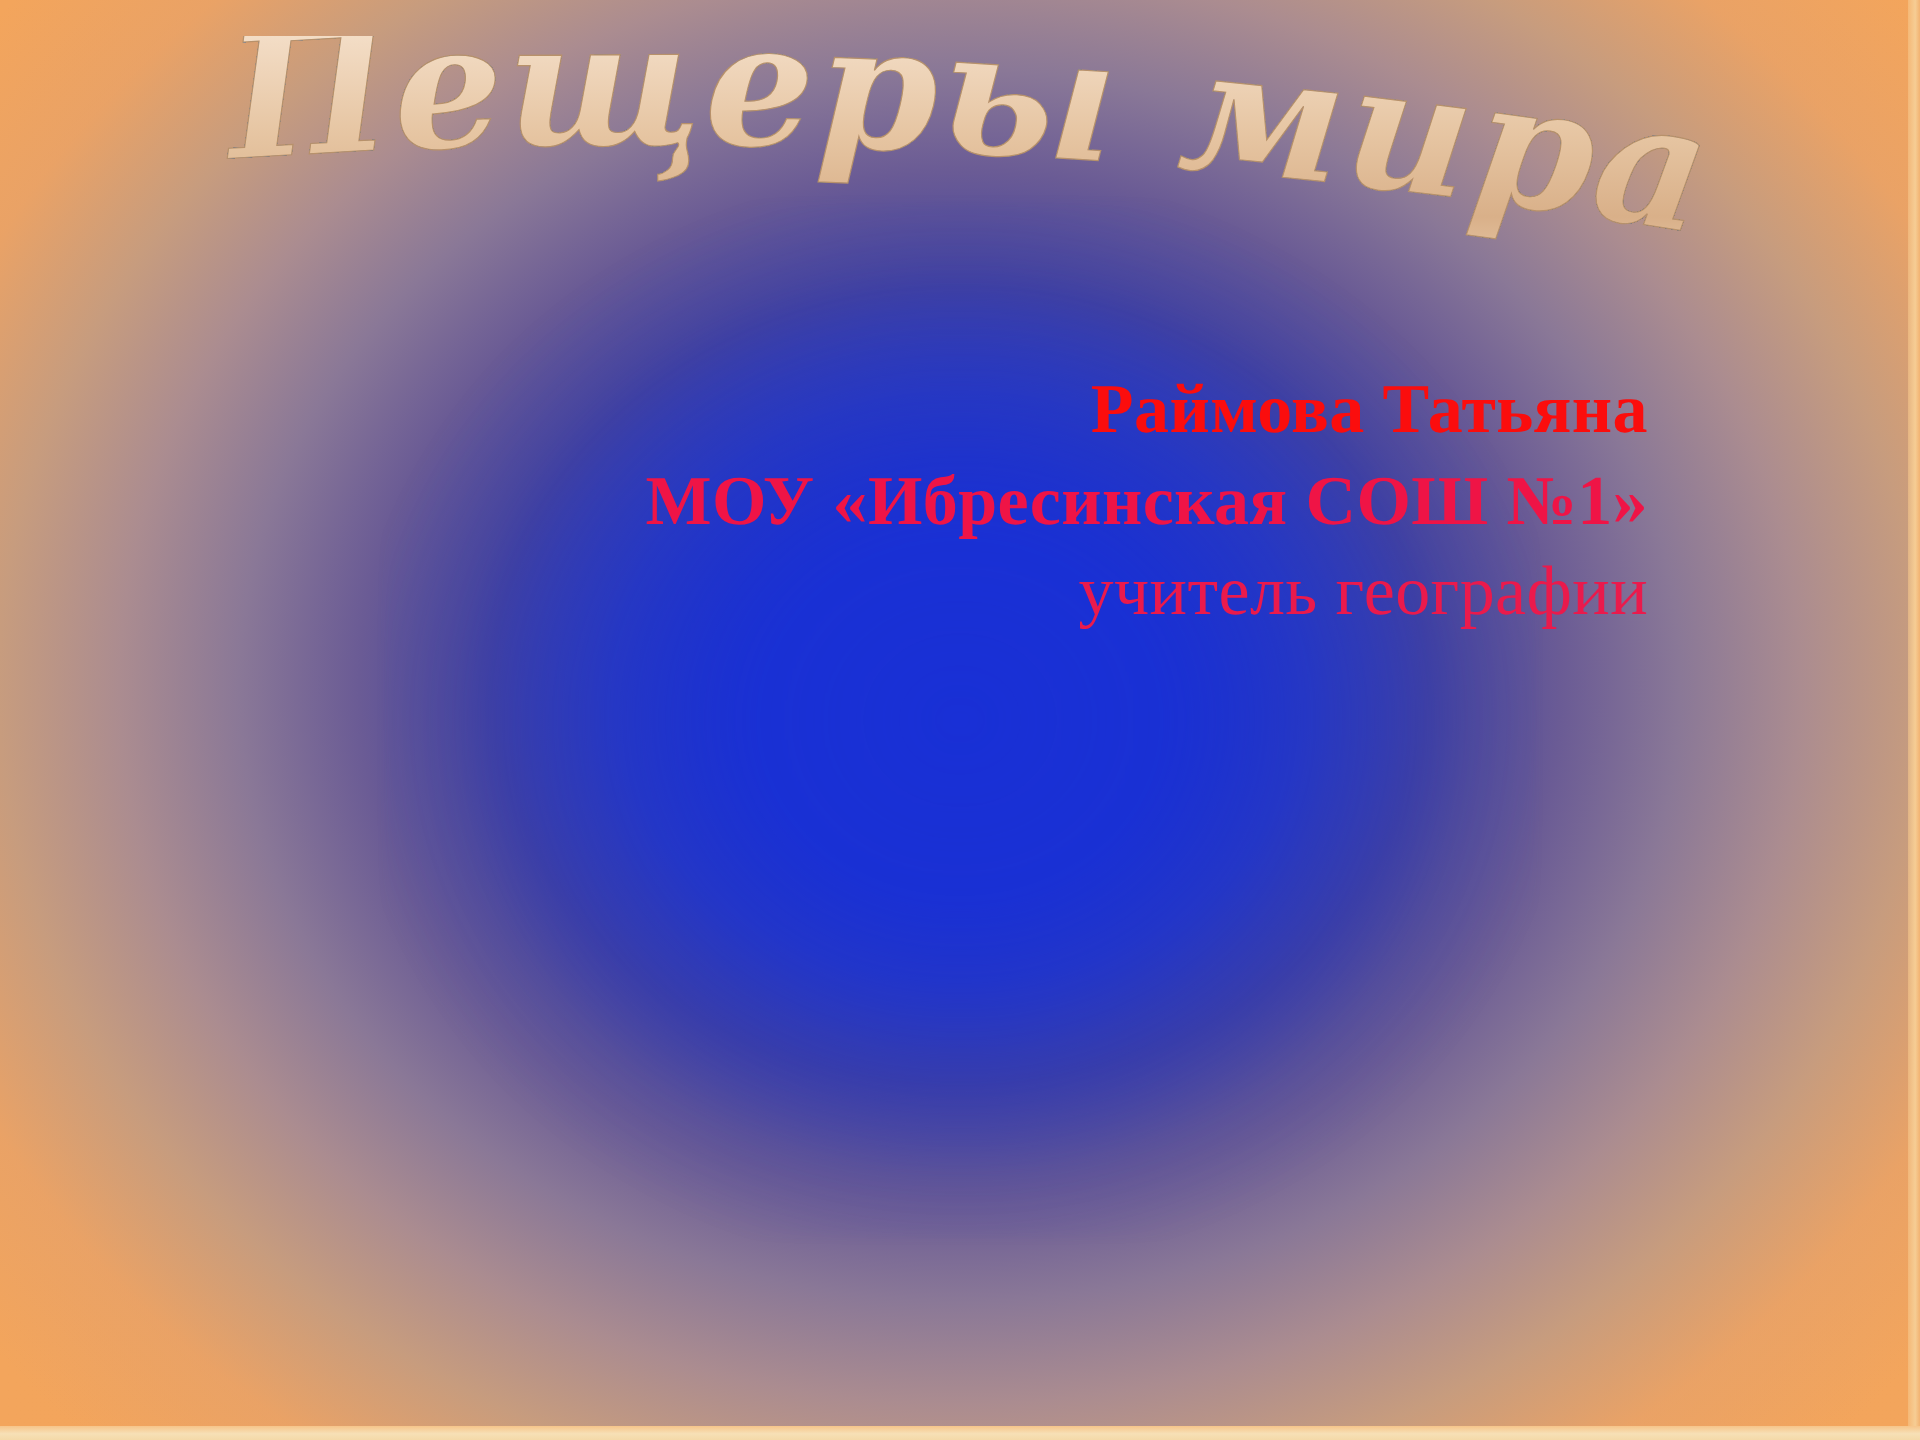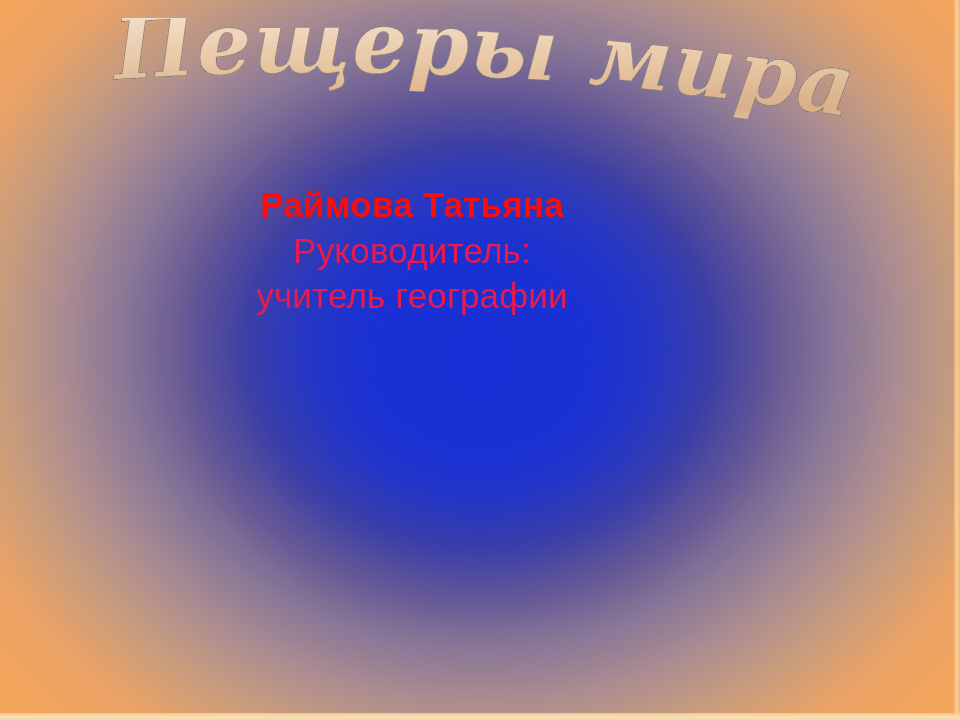--- a/index.html
+++ b/index.html
@@ -103,21 +103,22 @@
     font-weight: 700;
     font-style: italic;
   }
 
   
   .body-block {
     position: absolute;
     left: 0;
     top: 182px;
     width: 824px;
-    text-align: center;
+    text-align: right;
+    font-family: Liberation Serif, serif;
   }
   .line {
     display: block;
     line-height: 1.30;
     letter-spacing: 0.2px;
     white-space: nowrap;
   }
   .line-1 { font-size: 35px; font-weight: 700; color: #fb0d0d; }
   .line-2 { font-size: 35px; font-weight: 700; color: #ef1446; }
   .line-3 { font-size: 35px; font-weight: 700; color: #ef1446; }
@@ -189,17 +190,17 @@
 
         <text class="wa-face" font-size="86" letter-spacing="1" fill="url(#faceGrad)" stroke="#b8916a" stroke-width="0.6">
           <textPath href="#wa-arc" startOffset="1%" dy="0">Пещеры мира</textPath>
         </text>
       </g>
     </svg>
   </div>
 
   <div class="body-block">
     <span class="line line-1" style="color: rgb(251, 13, 13); font-weight: 700;">Раймова Татьяна</span>
-    <span class="line line-4" style="color: rgb(234, 26, 76); font-weight: 400;">Руководитель:</span>
+    <span class="line line-3" style="color: rgb(239, 20, 70); font-weight: 700;">МОУ «Ибресинская СОШ №1»</span>
     <span class="line line-6" style="color: rgb(234, 26, 76); font-weight: 400;">учитель географии</span>
   </div>
 
 </div>
 
 </body></html>

